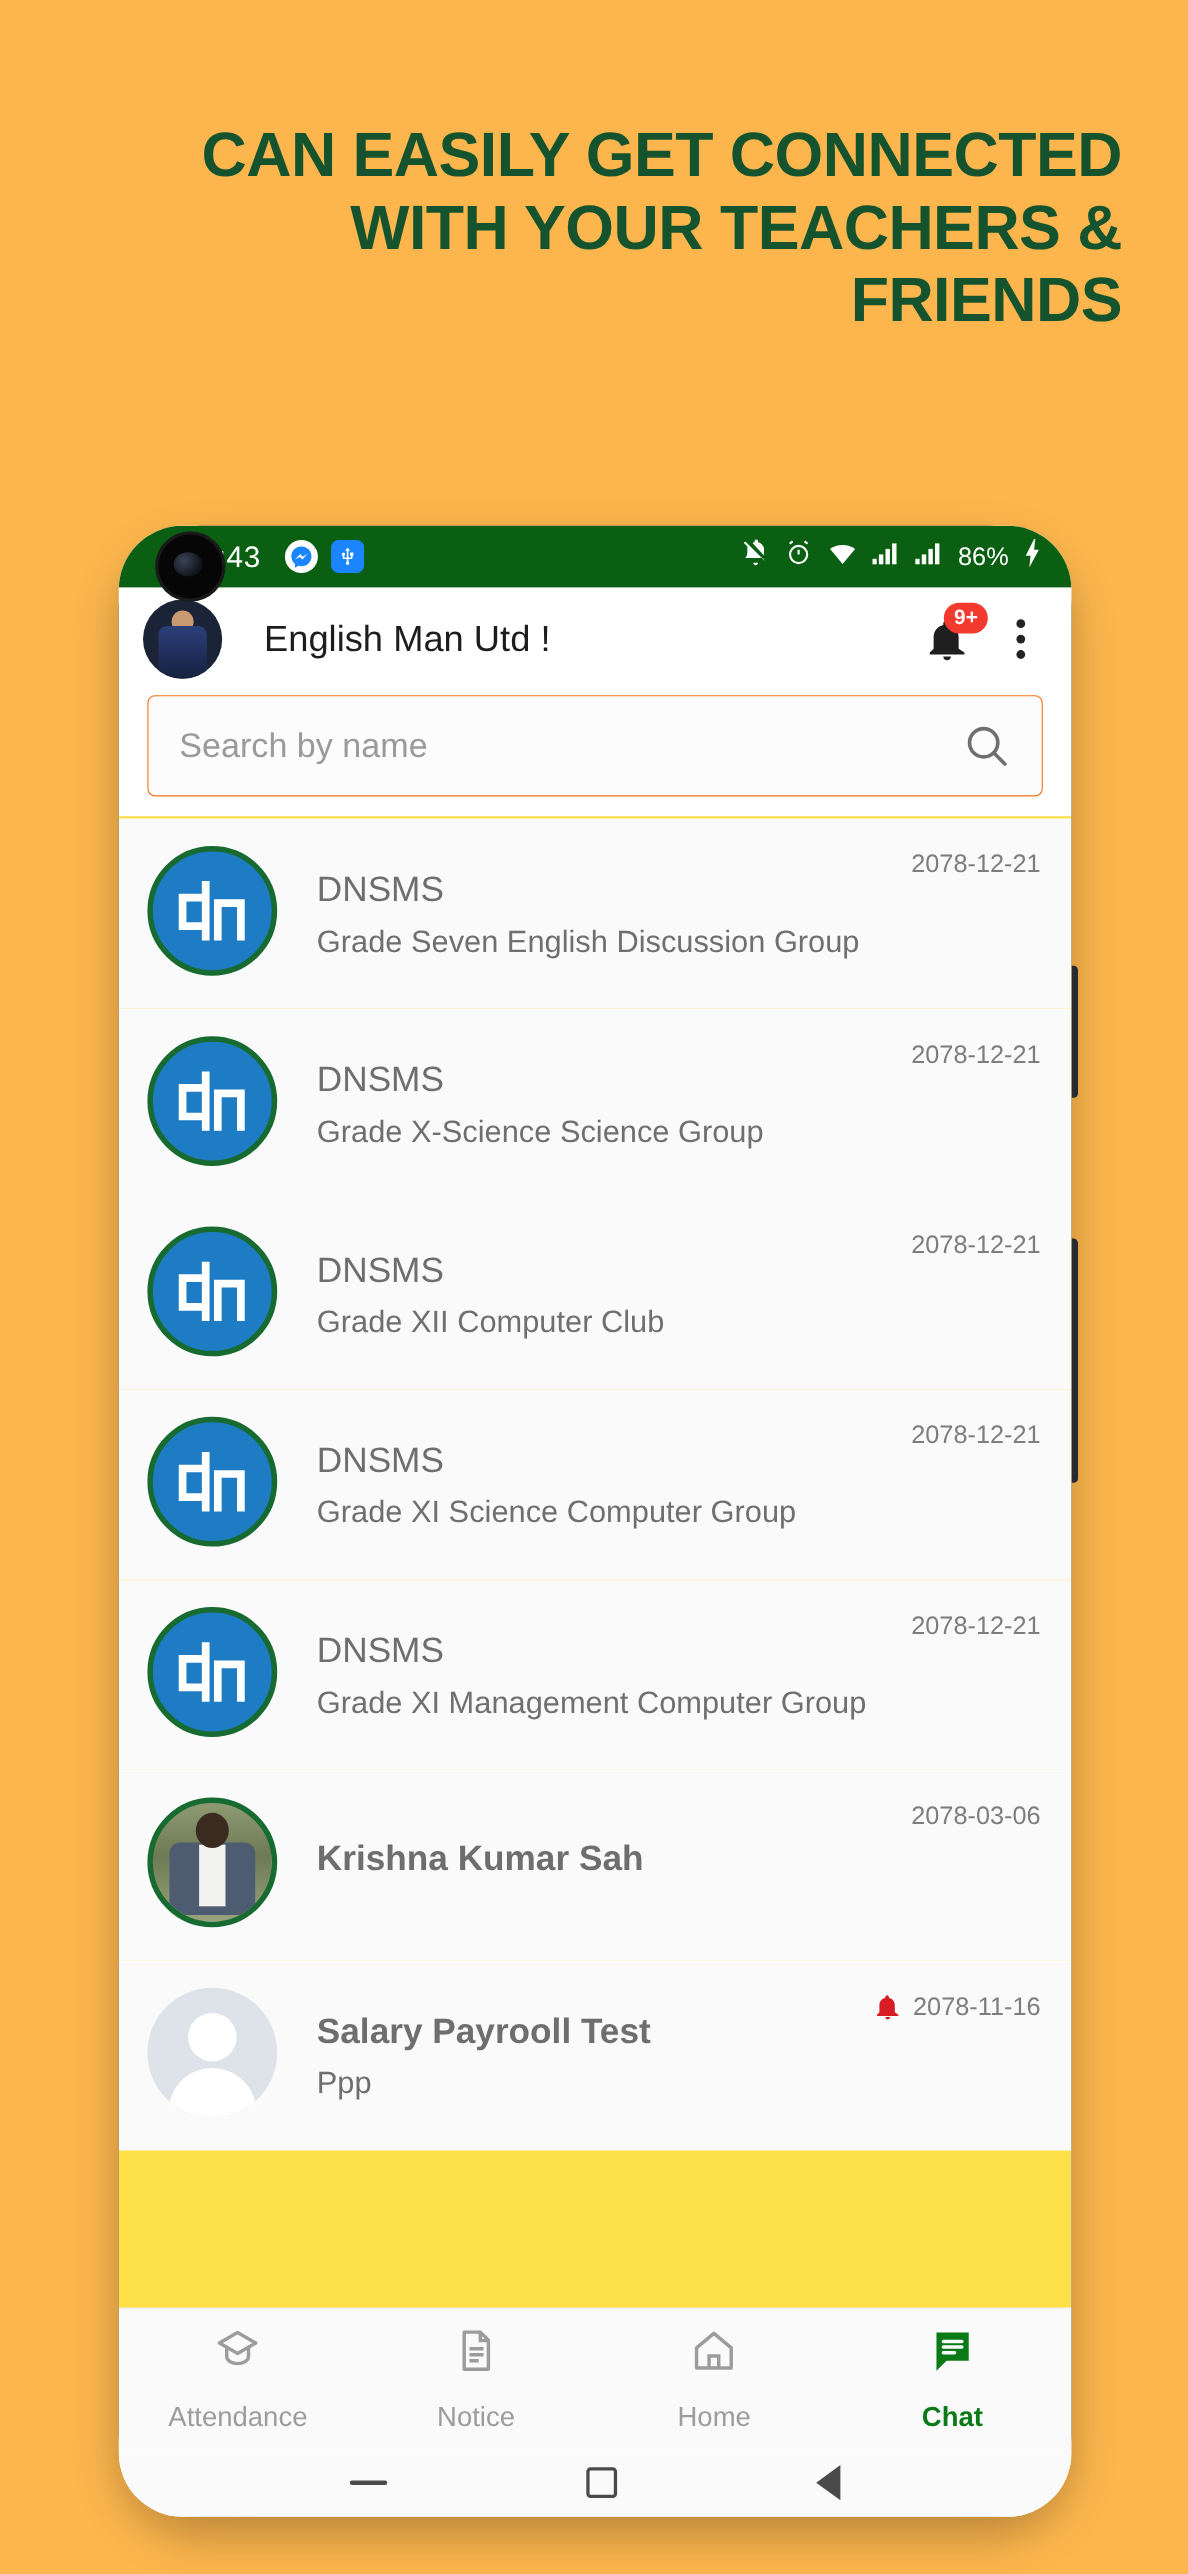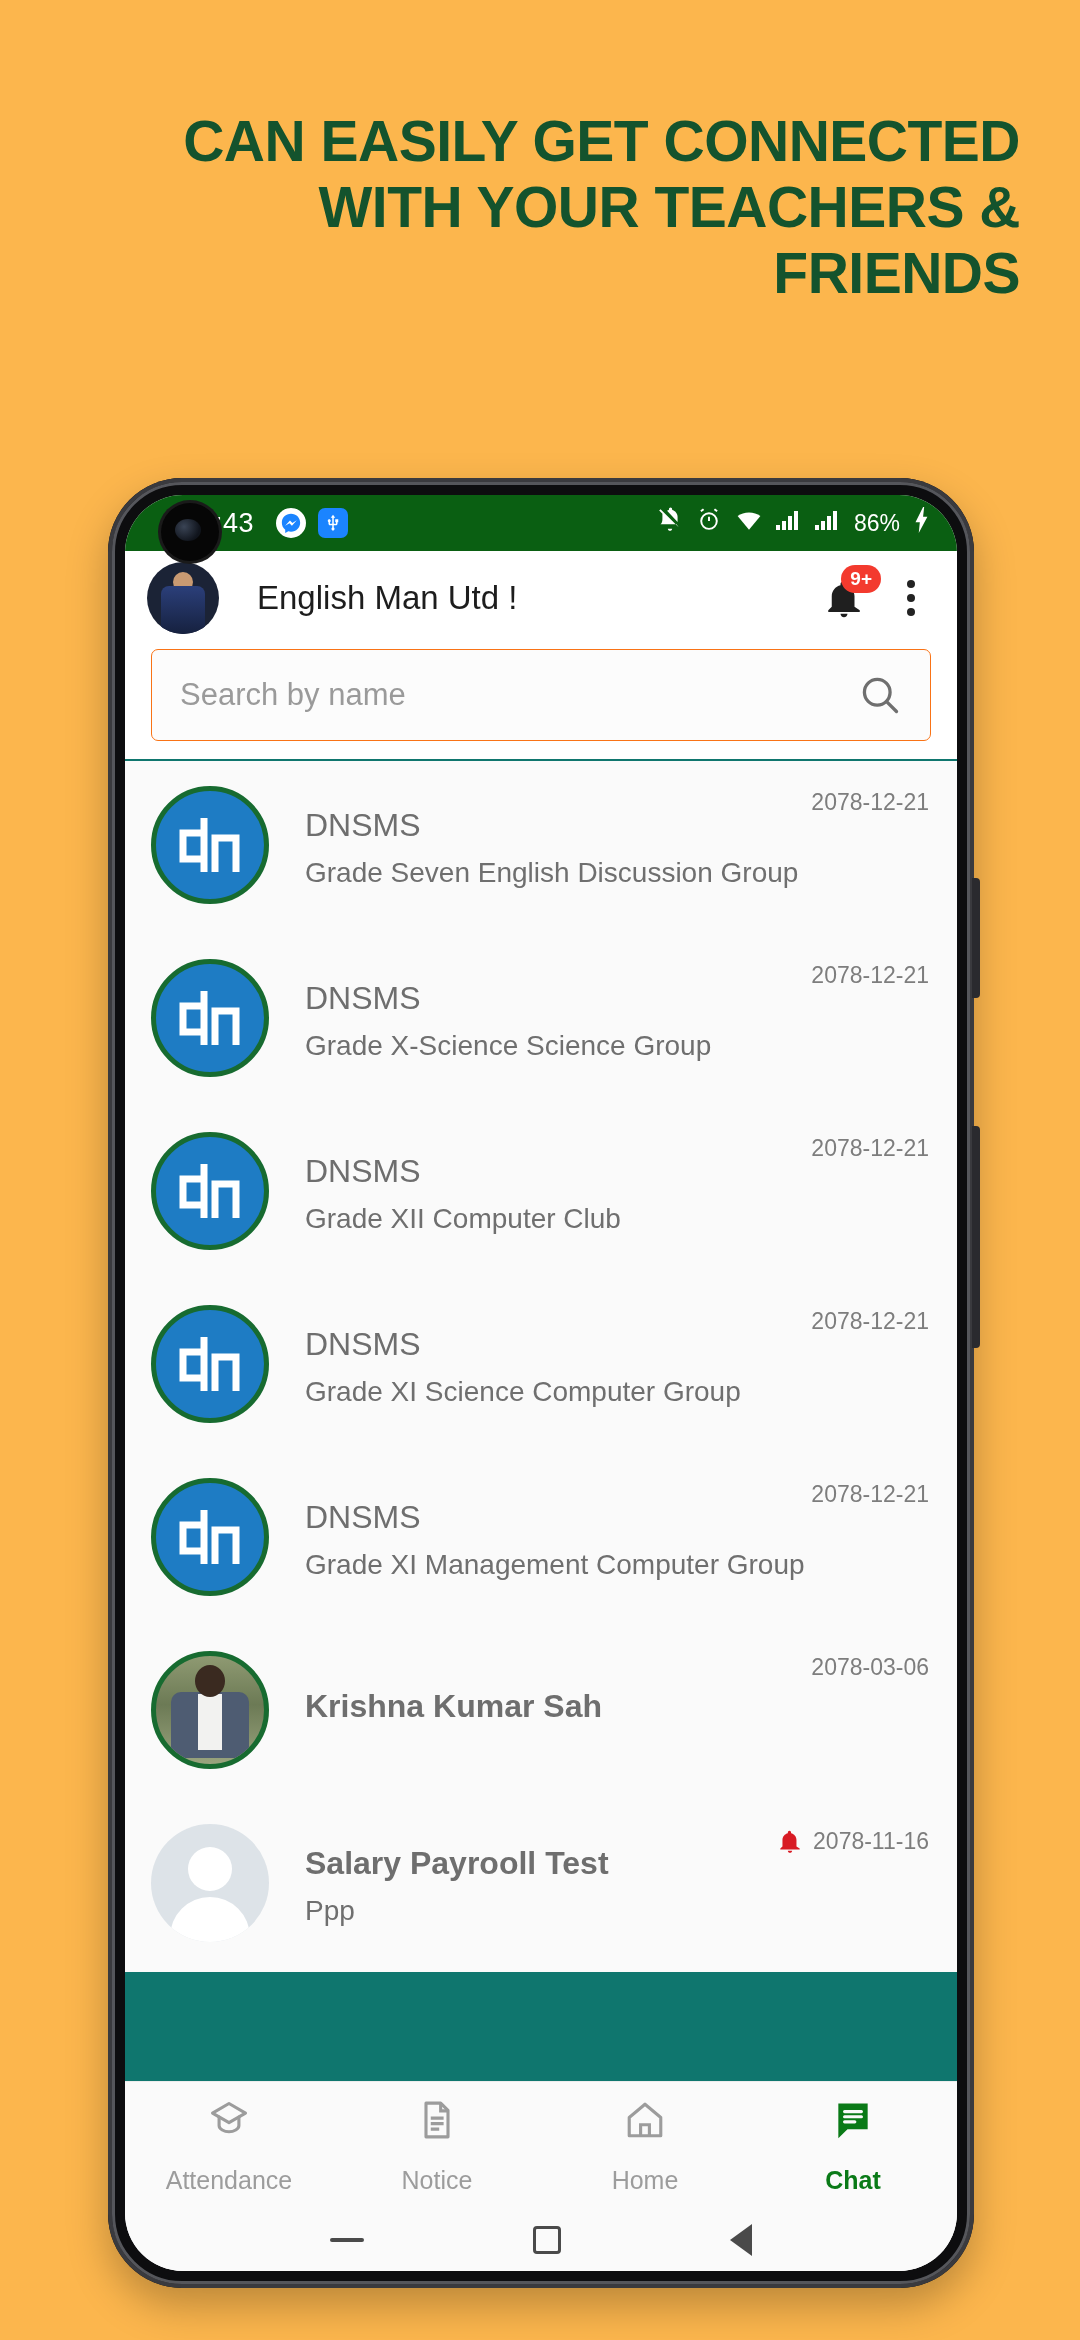--- a/index.html
+++ b/index.html
@@ -26,21 +26,20 @@
   
   .phone {
     position: absolute;
     left: 108px;
     top: 478px;
     width: 866px;
     height: 1810px;
     background: #0d0d0f;
     border-radius: 74px;
     box-shadow: 0 0 0 4px #3a3a3e inset, 0 18px 40px rgba(0,0,0,.25);
-    padding: 17px;
   }
   .phone::before { 
     content: "";
     position: absolute;
     inset: 4px;
     border-radius: 70px;
     border: 3px solid #55565b;
     pointer-events: none;
   }
   .phone-screen {
@@ -171,21 +170,21 @@
     background: transparent;
     font-family: "Liberation Sans", sans-serif;
     font-size: 31px;
     color: #9a9a9a;
   }
   .search-box input::placeholder { color: #9a9a9a; }
 
   
   .chatlist {
     flex: 1 1 auto;
-    background: #0f766e;
+    background: #fde047;
     overflow: hidden;
     padding-top: 2px;
   }
   .row {
     display: flex;
     align-items: center;
     padding: 14px 28px 14px 26px;
     height: 173px;
     background: #FAFAFA;
   }

